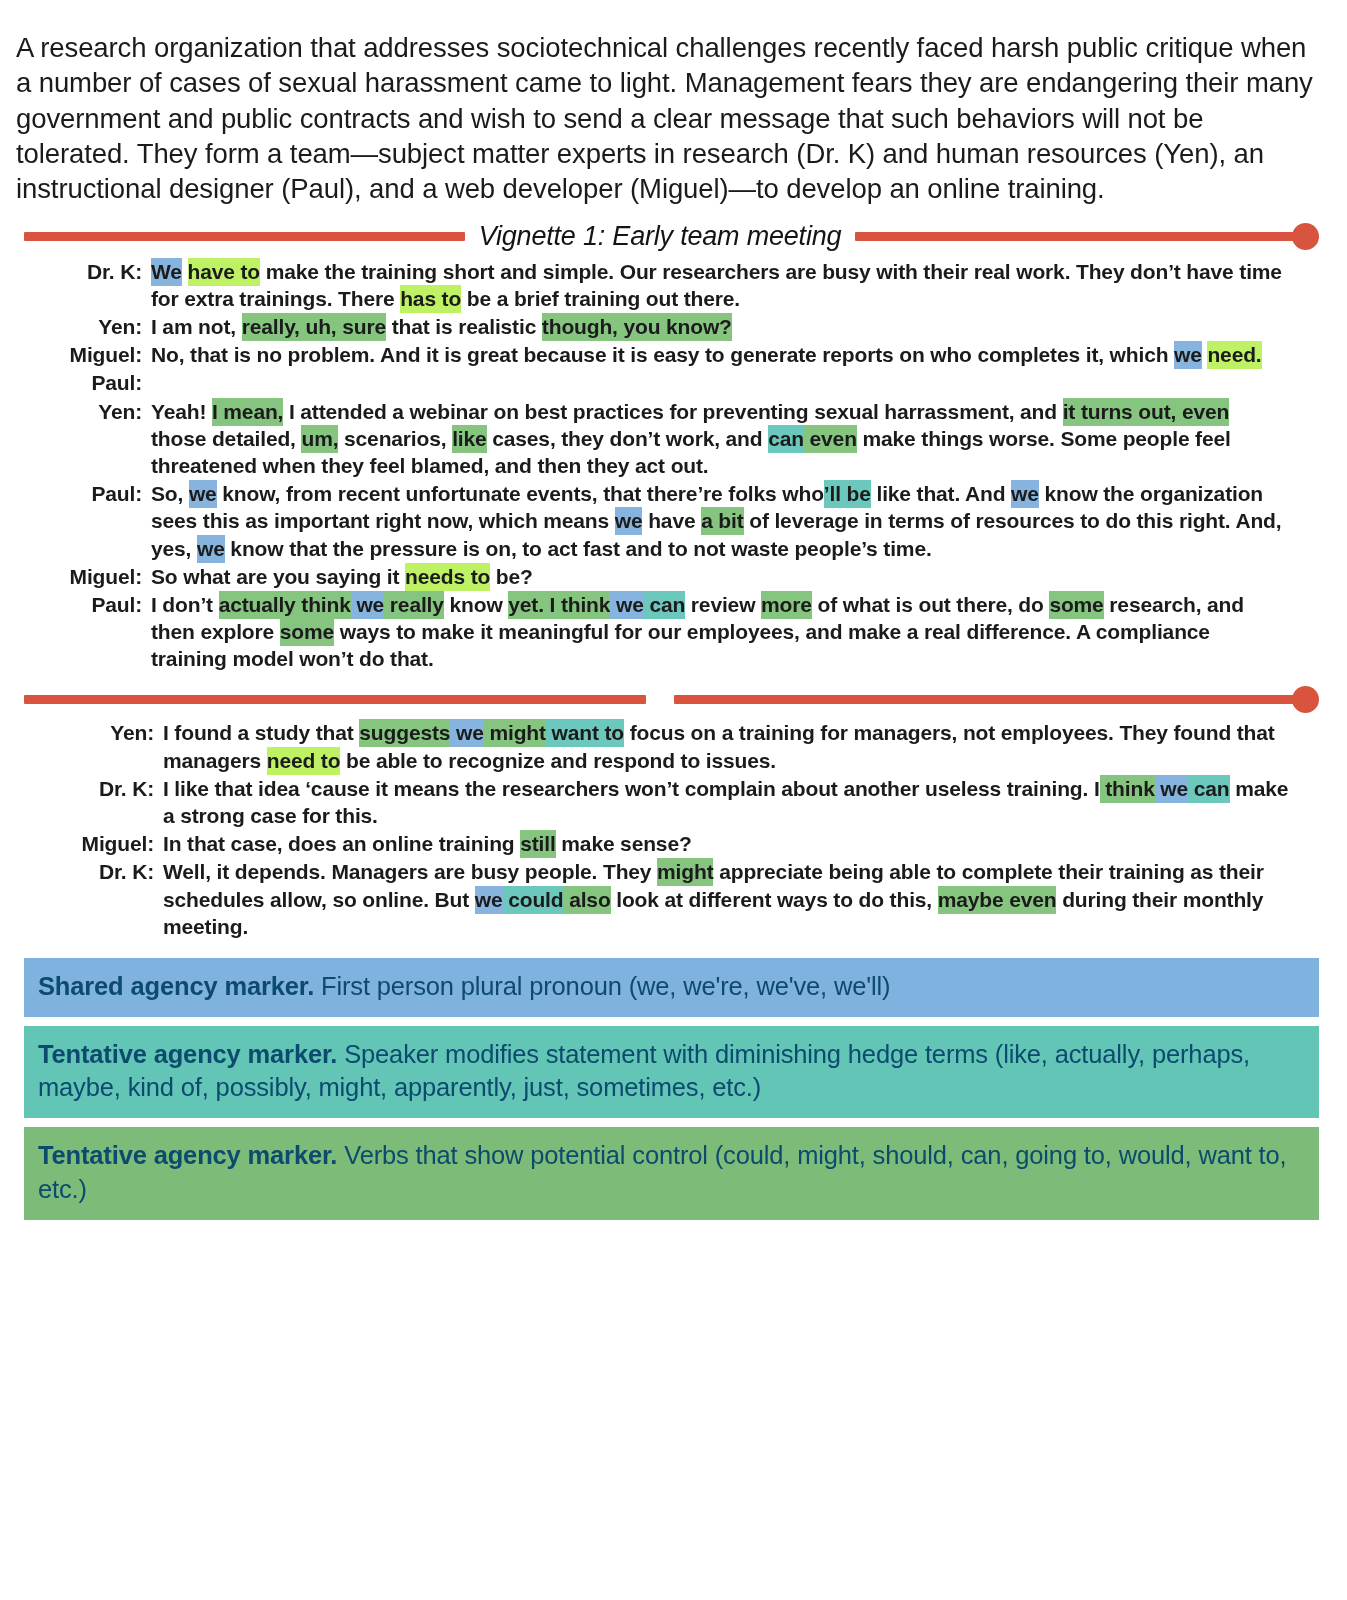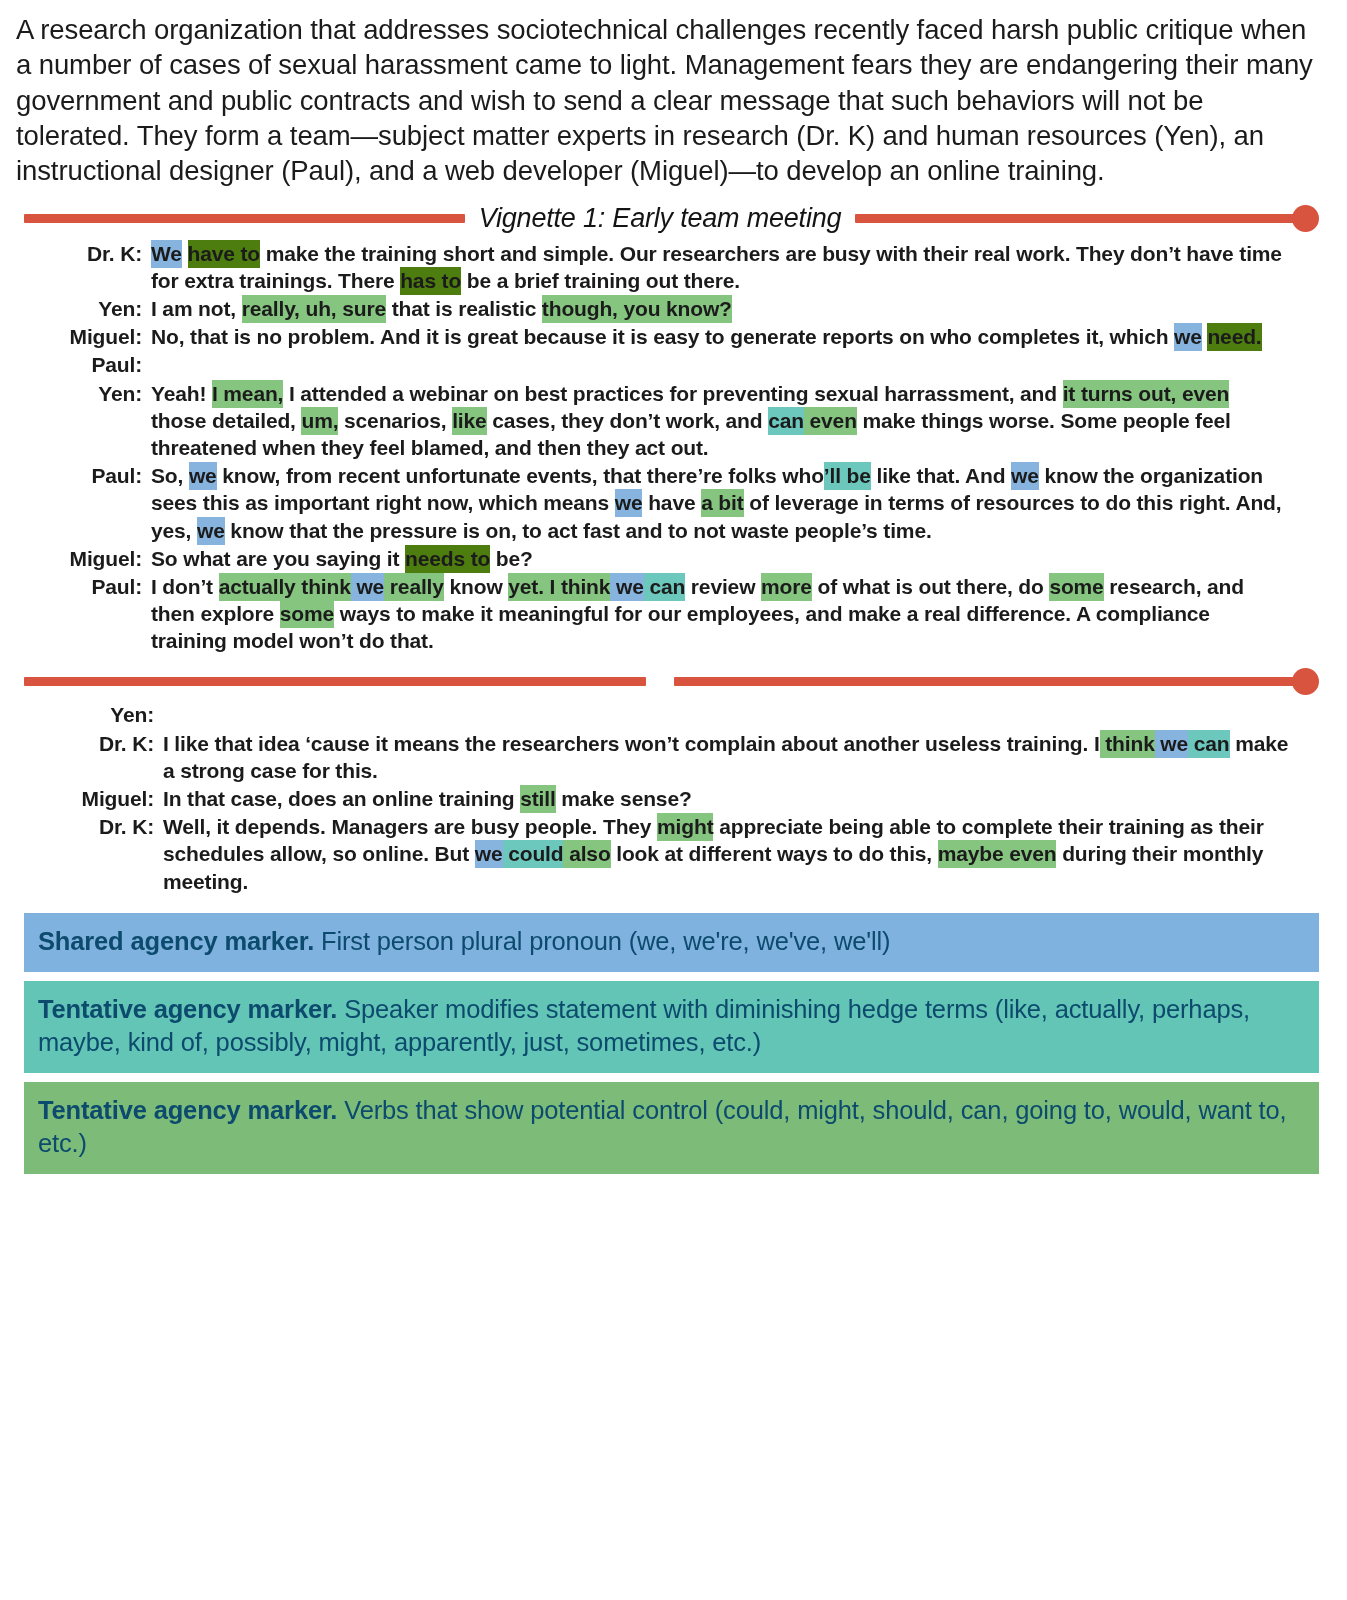--- a/index.html
+++ b/index.html
@@ -10,21 +10,21 @@
   body {
     width: 1347px;
     min-height: 1600px;
     font-family: "Liberation Sans", sans-serif;
     color: #1a1a1a;
   }
   .page {
     position: relative;
     width: 1347px;
     box-sizing: border-box;
-    padding: 6px 20px 8px 12px;
+    padding: 24px 20px 8px 12px;
   }
 
   
   .intro {
     font-size: 27.5px;
     line-height: 1.285;
     letter-spacing: -0.1px;
     color: #1b1b1b;
     margin: 6px 4px 0 4px;
     text-align: left;
@@ -88,21 +88,21 @@
   .v1 .turn .speaker { width: 130px; }
   .v2 .turn .speaker { width: 142px; }
   .v1 .turn .utterance { padding-right: 42px; }
   .v2 .turn .utterance { padding-right: 26px; }
 
   
   mark { color: #1b1b1b; padding: 2px 0 3px 0; border-radius: 0; }
   mark.blue   { background: #86b4de; }
   mark.teal   { background: #6cc8bc; }
   mark.green  { background: #85c57f; }
-  mark.orange { background: #4d7c0f; text-align: center; }
+  mark.orange { background: #bef264; text-align: center; }
 
   
   .legend { margin: 18px 8px 0 12px; }
   .legend-row {
     padding: 12px 14px 14px 14px;
     margin-bottom: 9px;
     font-size: 25.5px;
     line-height: 1.3;
     letter-spacing: -0.15px;
     color: #0c4a6e;
@@ -163,20 +163,21 @@
 
   <div class="vignette-bar">
     <div class="rule left"></div>
     <div class="rule right"></div>
     <div class="endcap"></div>
   </div>
 
   <div class="dialogue v2" id="v2-turns">
       <div class="turn">
         <div class="speaker">Yen:</div>
+        <div class="utterance">I found a study that <mark class="green">suggests</mark><mark class="blue"> we</mark><mark class="green"> might</mark><mark class="teal"> want to</mark> focus on a training for managers, not employees. They found that managers <mark class="orange">need to</mark> be able to recognize and respond to issues.</div>
       </div>
       <div class="turn">
         <div class="speaker">Dr. K:</div>
         <div class="utterance">I like that idea ‘cause it means the researchers won’t complain about another useless training. I<mark class="green"> think</mark><mark class="blue"> we</mark><mark class="teal"> can</mark> make a strong case for this.</div>
       </div>
       <div class="turn">
         <div class="speaker">Miguel:</div>
         <div class="utterance">In that case, does an online training <mark class="green">still</mark> make sense?</div>
       </div>
       <div class="turn">

